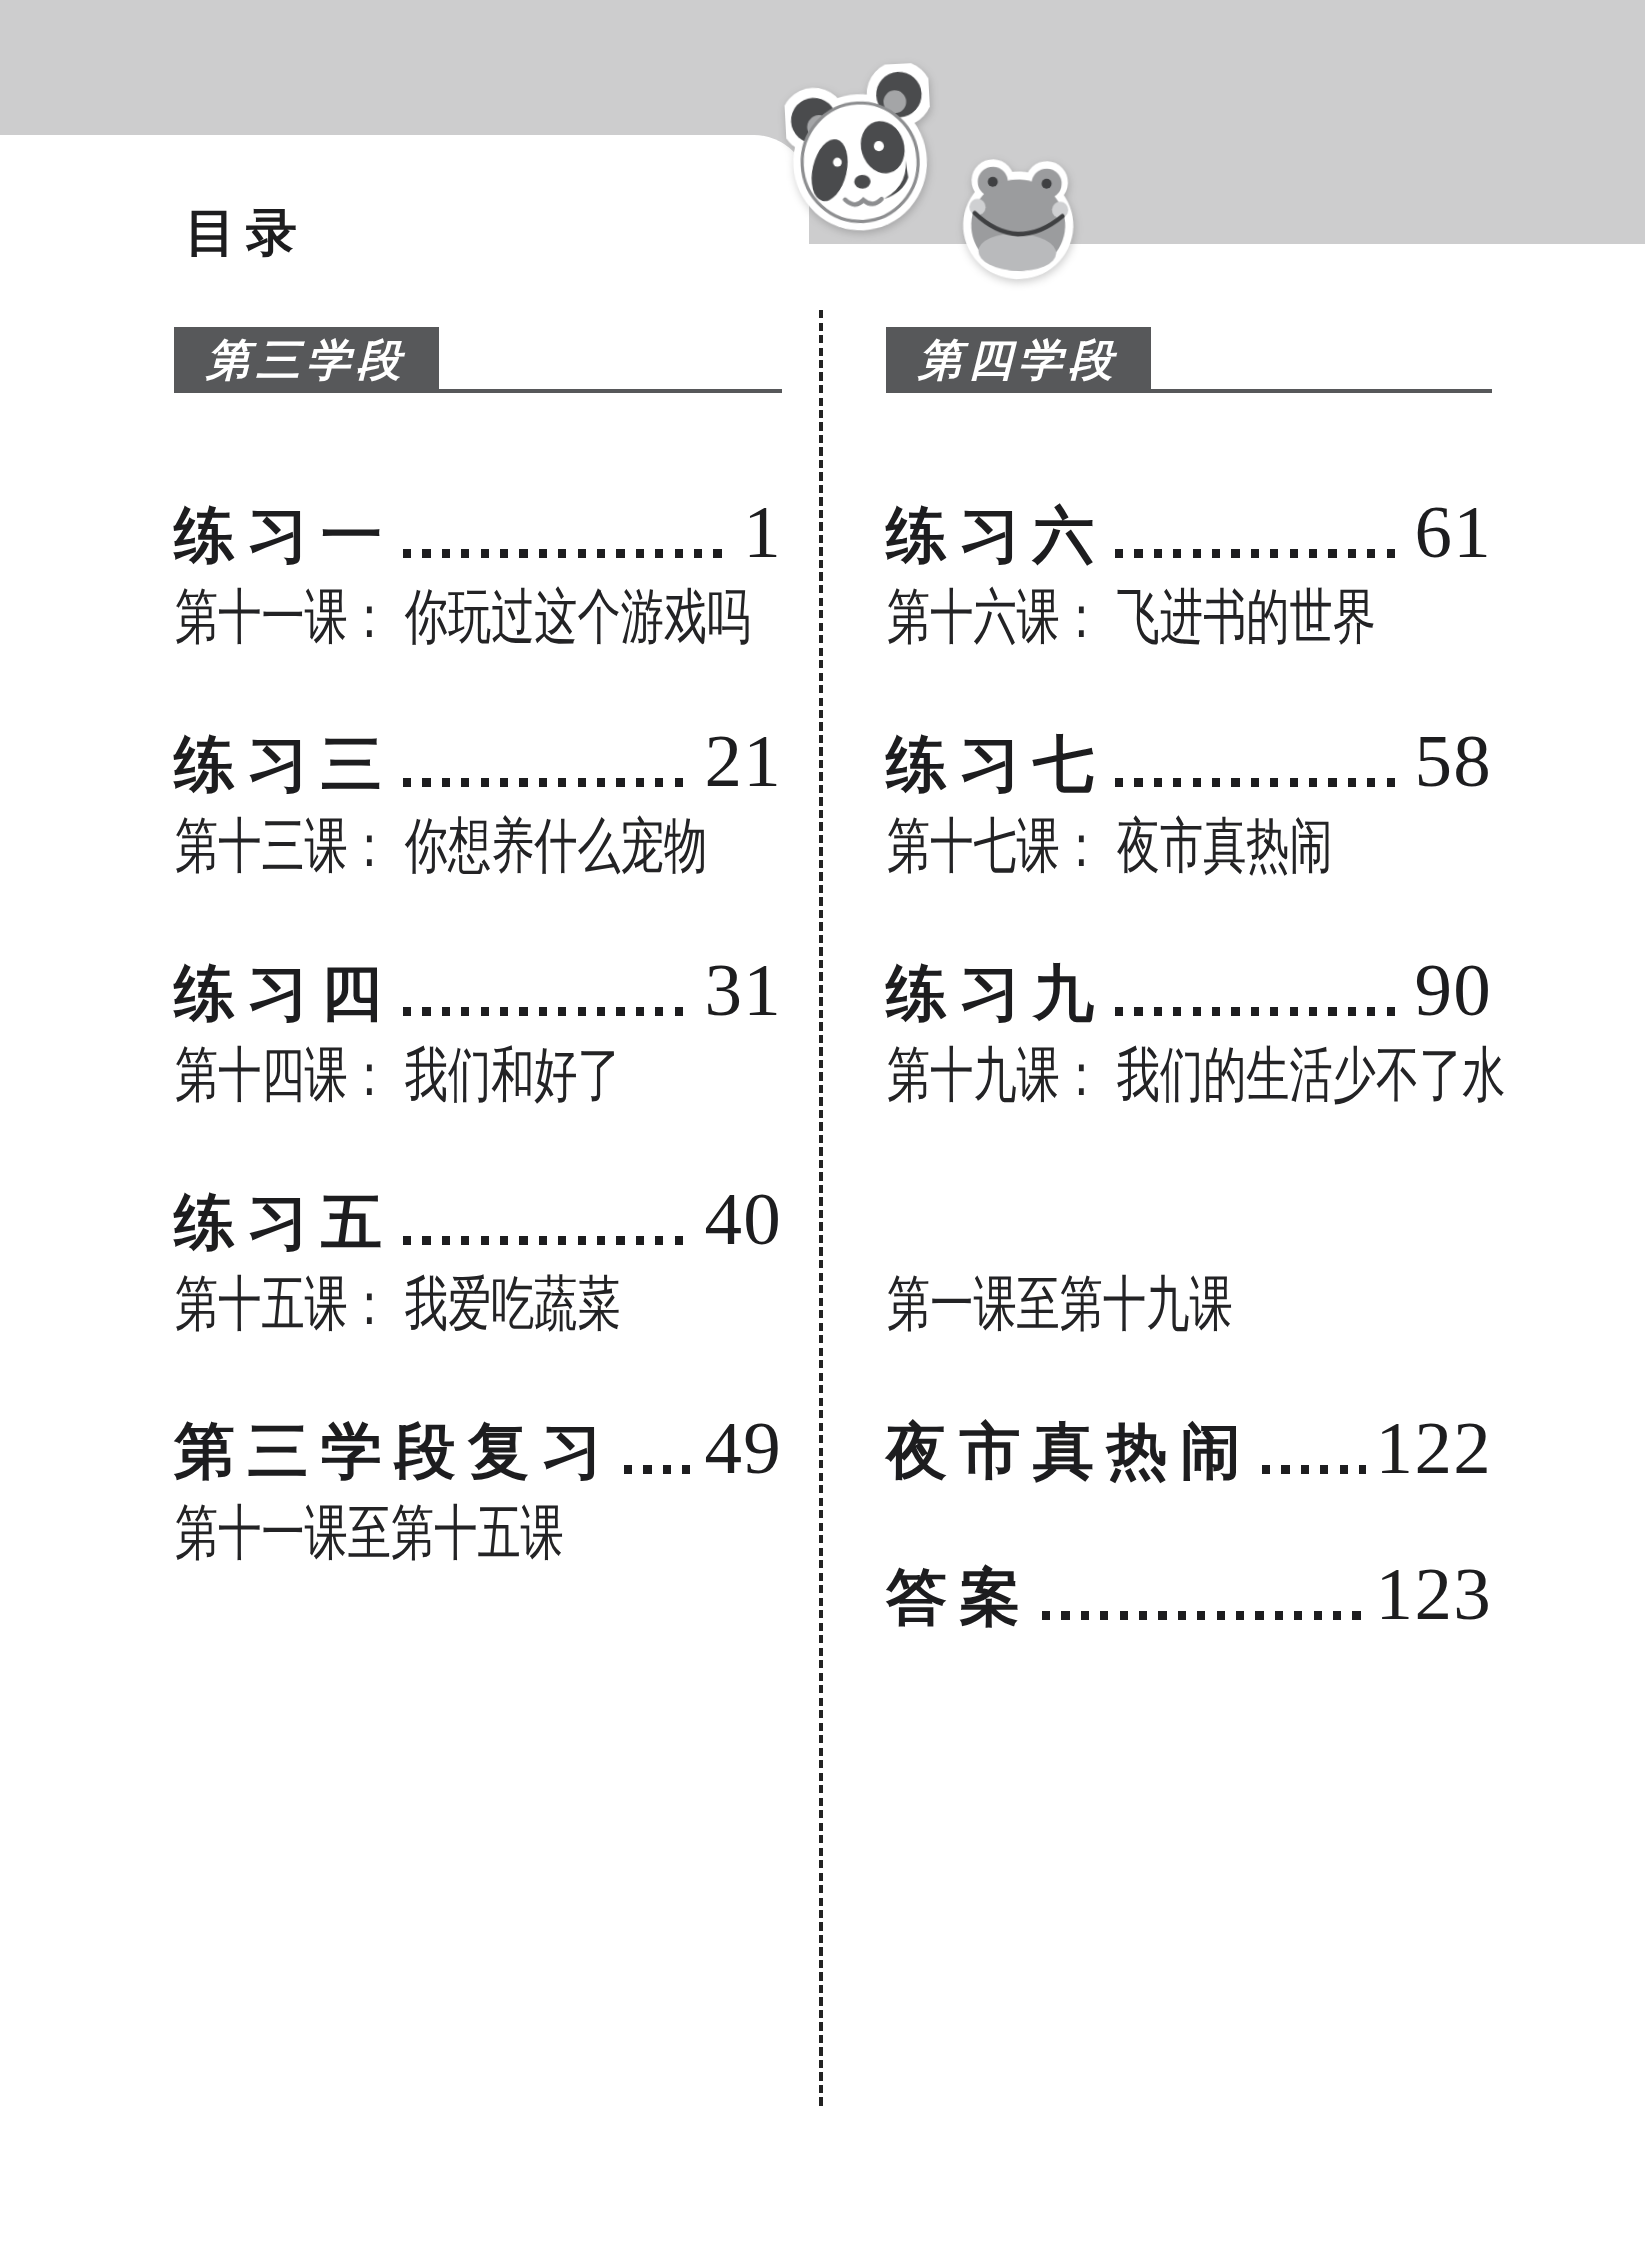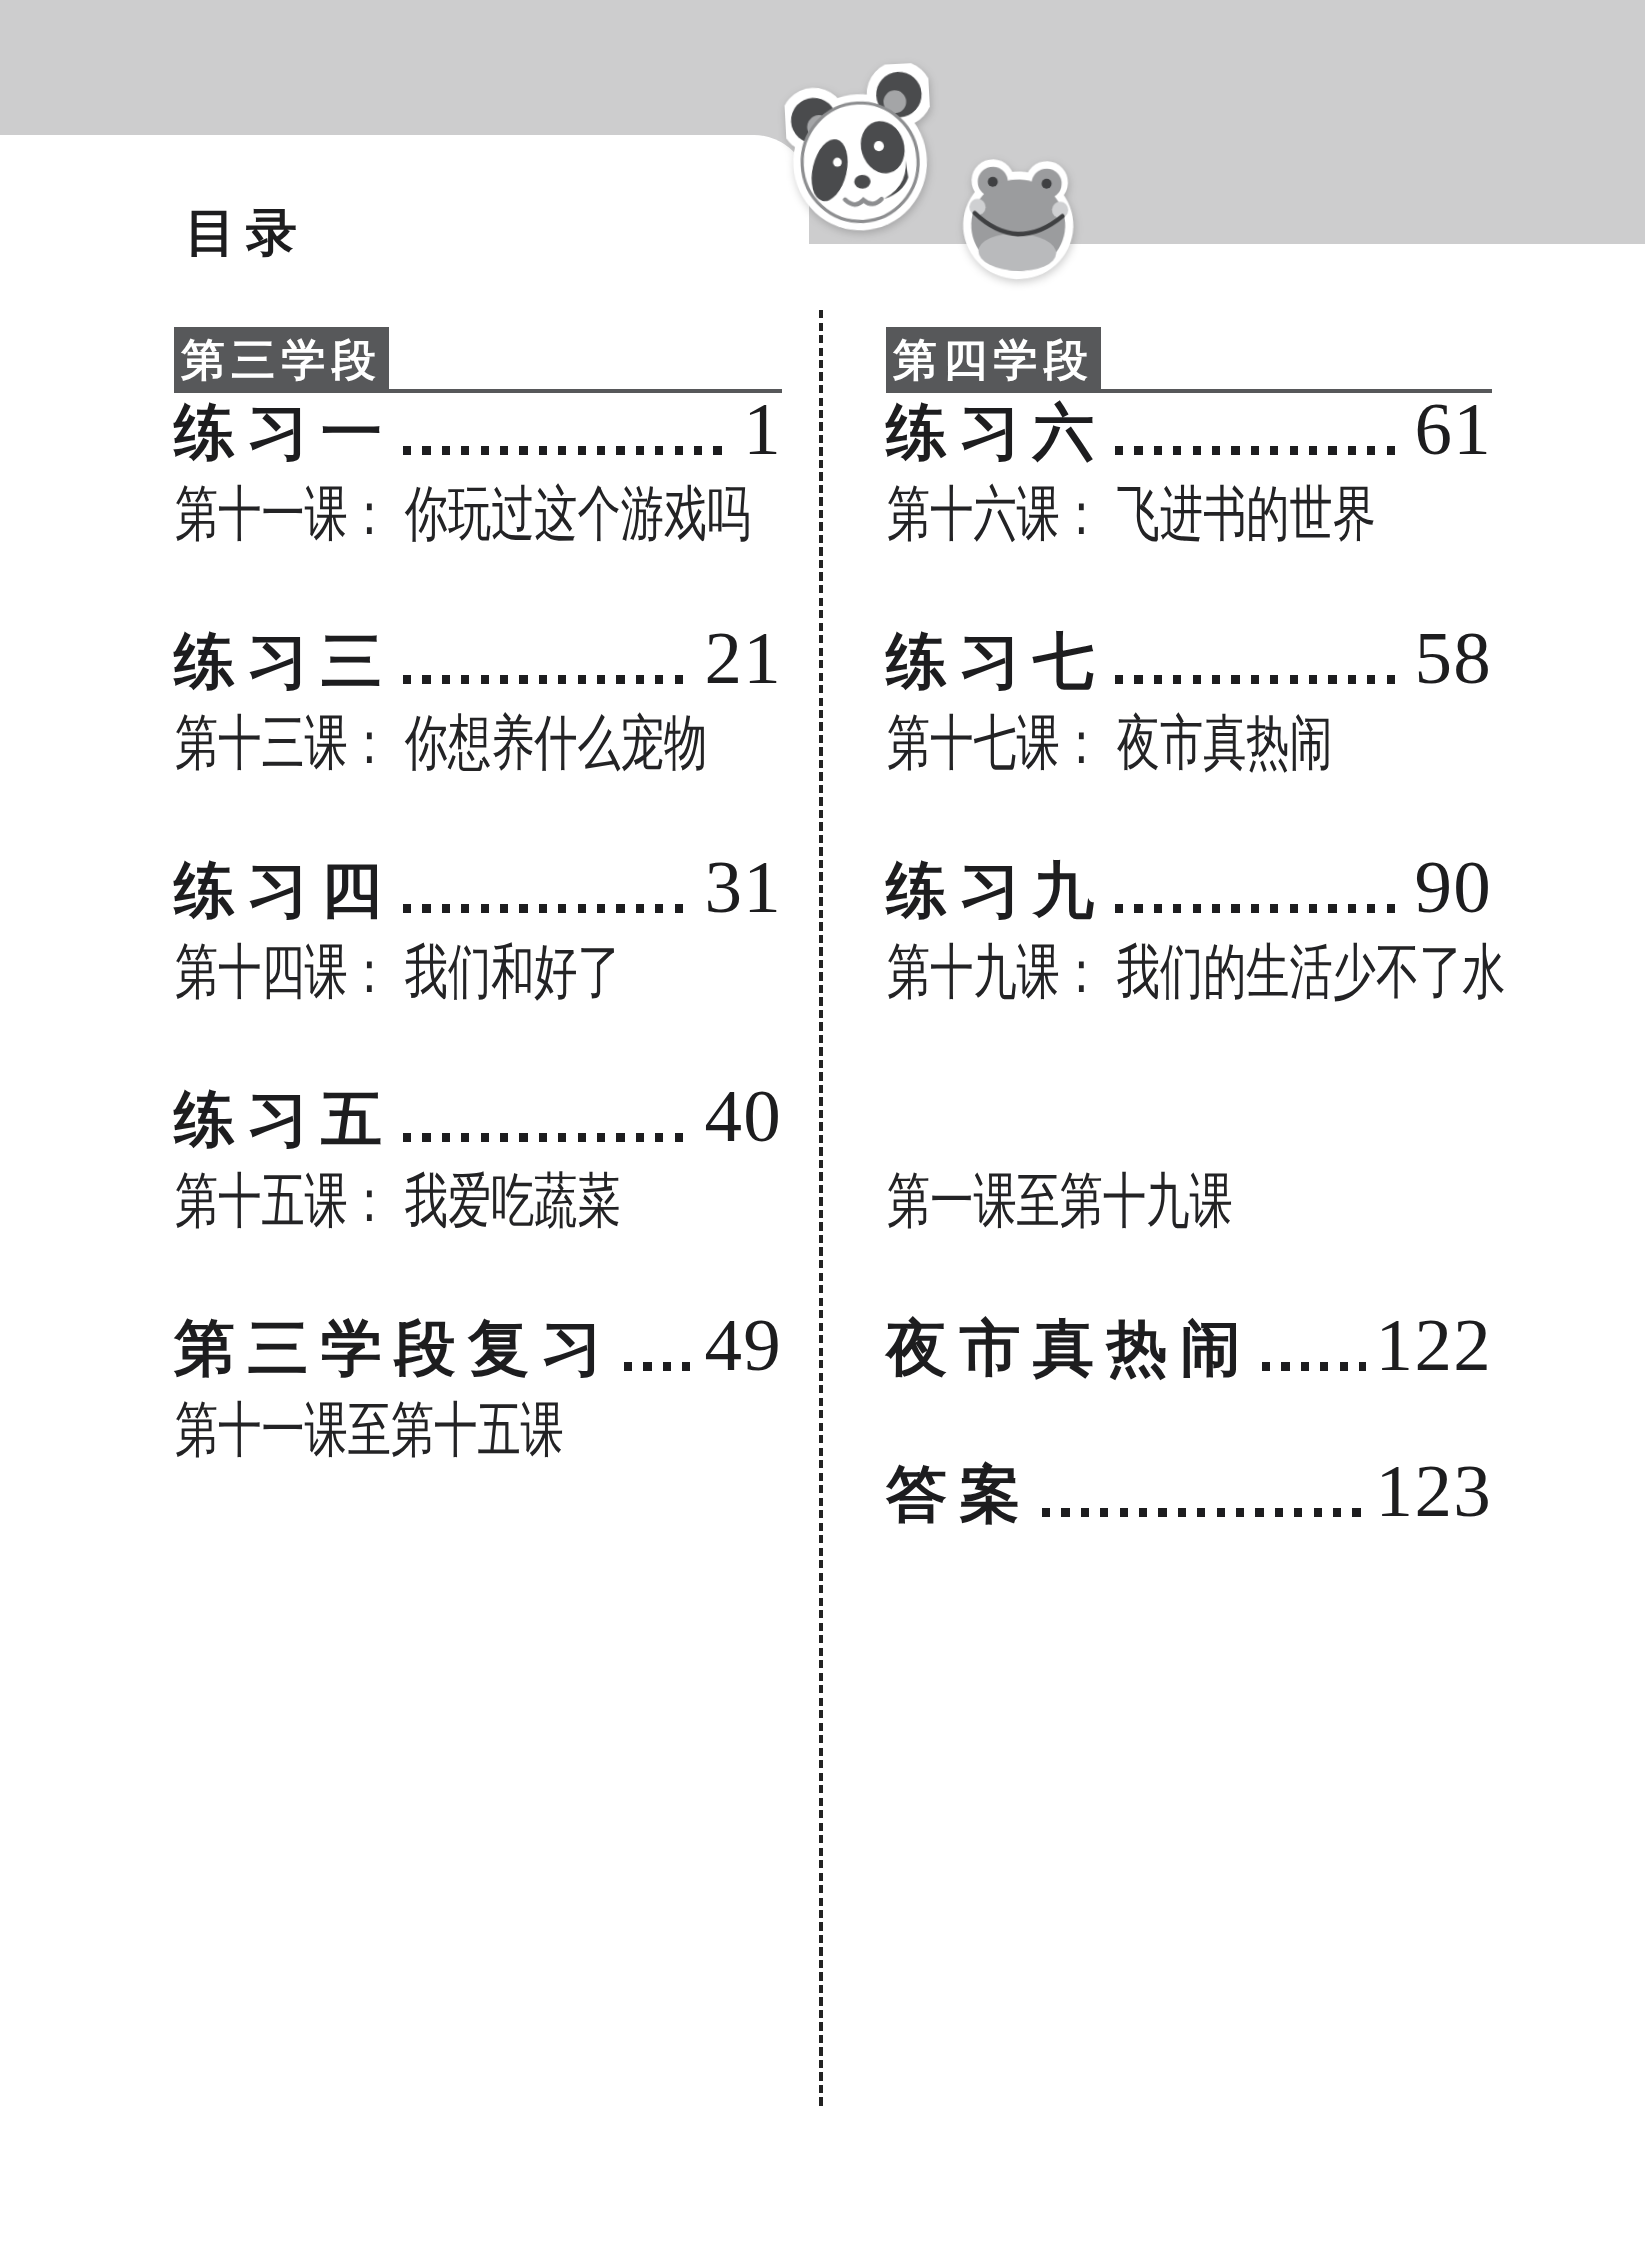--- a/index.html
+++ b/index.html
@@ -42,29 +42,30 @@
     width: 3.8px; height: 1799px;
     background: repeating-linear-gradient(180deg, #222 0 8.1px, transparent 8.1px 12.5px);
   }
 
   .col { position: absolute; top: 327px; }
   .col-left  { left: 174px;  width: 608px; }
   .col-right { left: 886px; width: 606px; }
 
   .col-header { display: flex; align-items: flex-end; height: 66px; }
   .header-box {
-    width: 215px; height: 66px; background: #57585a;
+    width: 265px; height: 66px; background: #57585a;
     color: #ffffff; font-size: 44px; font-weight: 900; letter-spacing: 6.3px;
     display: flex; align-items: center; justify-content: center;
     white-space: nowrap;
+    font-style: italic;
   }
   .header-line { flex: 1 1 auto; height: 4.4px; background: #57585a; }
 
   .entry { position: relative; height: 229px; }
-  .entry.first { }
+  .entry.first { margin-top: 103px; }
   .entry.no-sub { height: 146px; }
 
   .entry-main {
     position: absolute; left: 0; right: 0; top: 0; height: 70px;
     display: flex; align-items: flex-end;
   }
   .entry-title {
     font-size: 61px; font-weight: 900; letter-spacing: 12.5px;
     line-height: 1.02; white-space: nowrap; color: #1d1d1f;
   }

